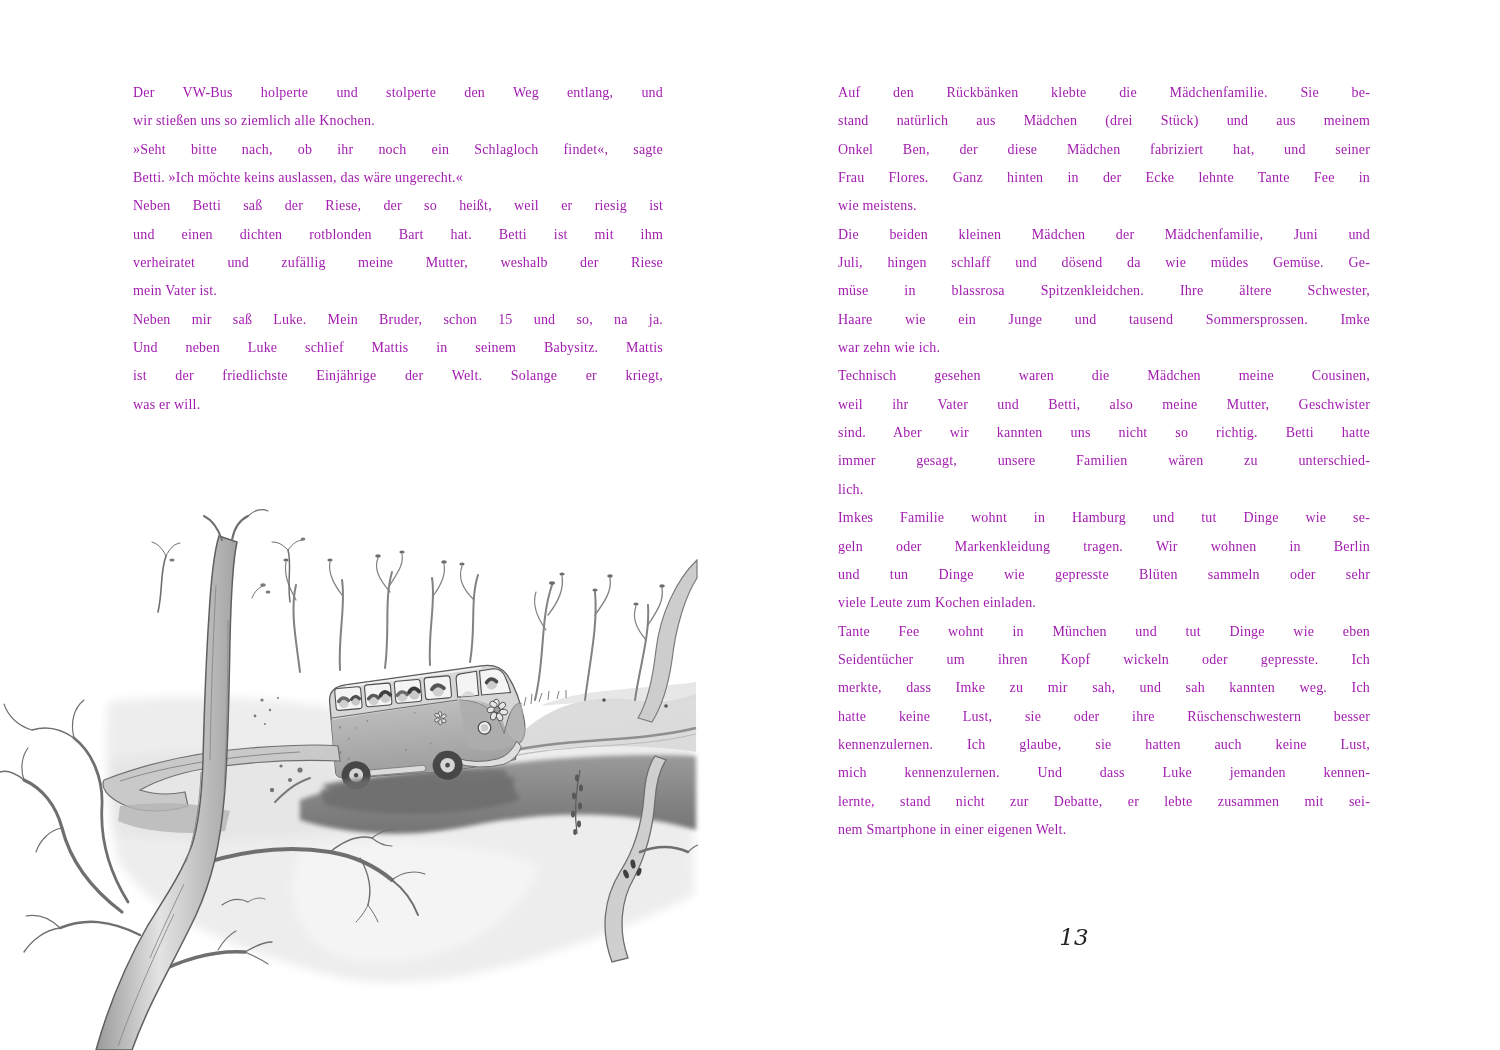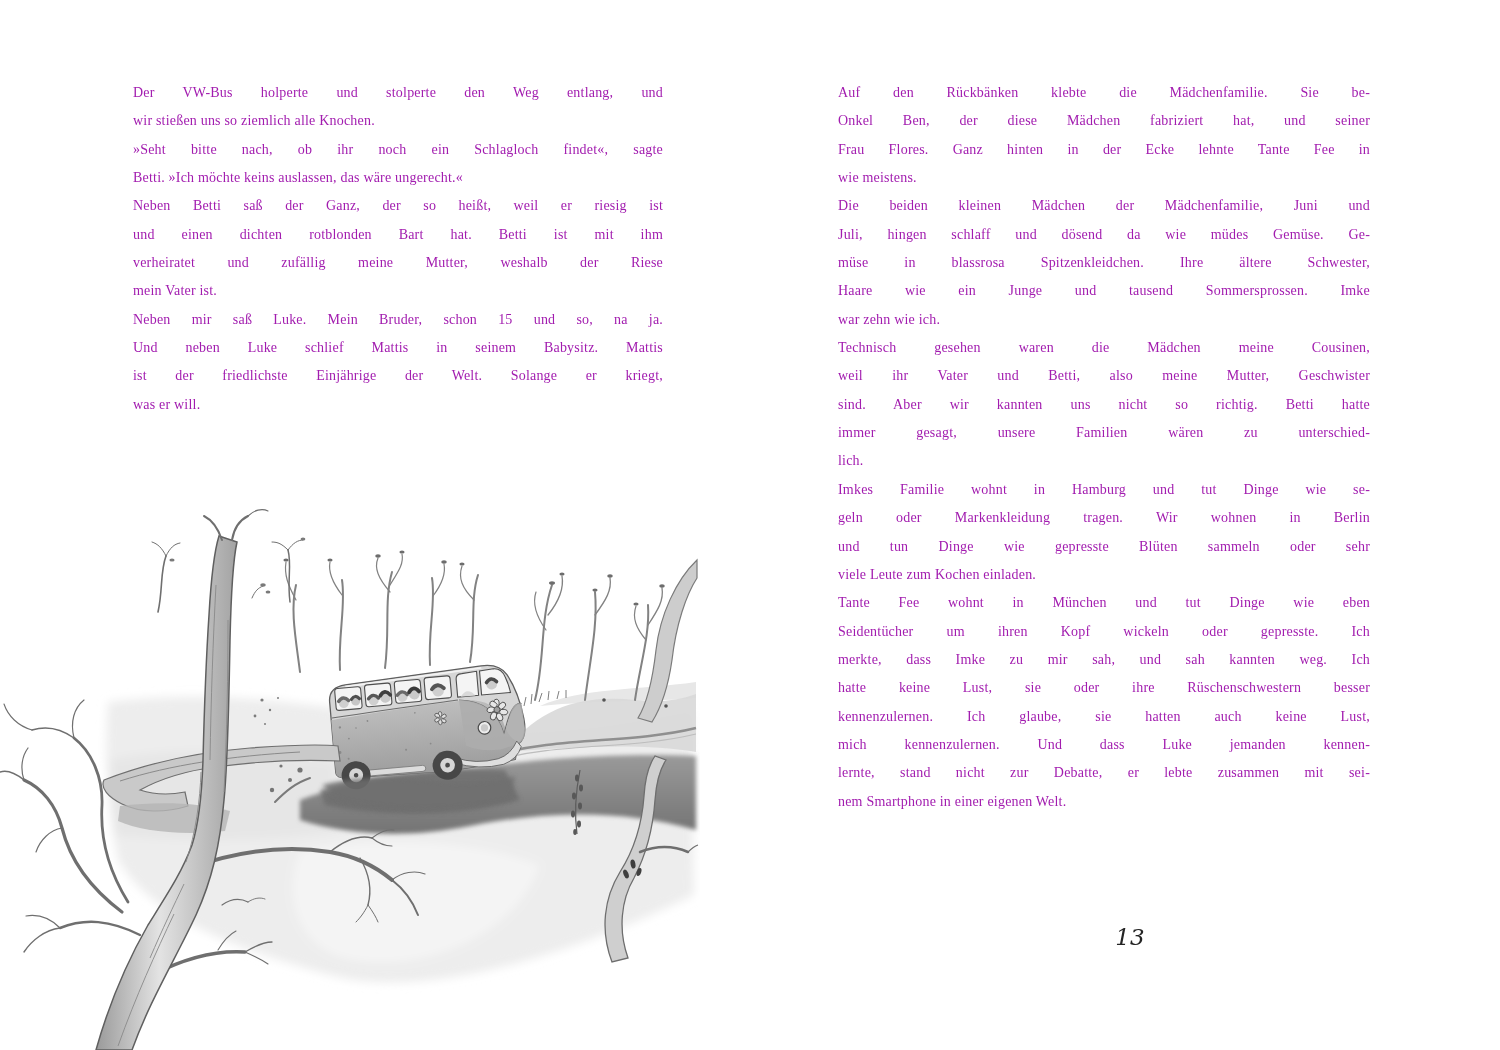--- a/index.html
+++ b/index.html
@@ -25,53 +25,54 @@
     text-align-last:justify;
     height:28.35px;
     overflow:hidden;
     white-space:nowrap;
   }
   .line.para-end{
     text-align-last:left;
   }
   .page-number{
     position:absolute;
-    left:864px;top:924px;width:532px;
+    left:808px;top:924px;width:532px;
     text-align:center;
     font-family:"DejaVu Serif", serif;
     font-style:italic;
     font-size:23px;
     color:#242424;
   }
   #illustration{
     position:absolute;
     left:0;top:485px;
     width:700px;height:565px;
   }
 </style>
 </head>
 <body>
 
 <div id="left-text" class="text-block">
     <div class="line">Der VW-Bus holperte und stolperte den Weg entlang, und</div>
     <div class="line para-end">wir stießen uns so ziemlich alle Knochen.</div>
     <div class="line">»Seht bitte nach, ob ihr noch ein Schlagloch findet«, sagte</div>
     <div class="line para-end">Betti. »Ich möchte keins auslassen, das wäre ungerecht.«</div>
-    <div class="line">Neben Betti saß der Ganz, der so heißt, weil er riesig ist</div>
+    <div class="line">Neben Betti saß der Riese, der so heißt, weil er riesig ist</div>
     <div class="line">und einen dichten rotblonden Bart hat. Betti ist mit ihm</div>
     <div class="line">verheiratet und zufällig meine Mutter, weshalb der Riese</div>
     <div class="line para-end">mein Vater ist.</div>
     <div class="line">Neben mir saß Luke. Mein Bruder, schon 15 und so, na ja.</div>
     <div class="line">Und neben Luke schlief Mattis in seinem Babysitz. Mattis</div>
     <div class="line">ist der friedlichste Einjährige der Welt. Solange er kriegt,</div>
     <div class="line para-end">was er will.</div>
   </div>
 
 <div id="right-text" class="text-block">
     <div class="line">Auf den Rückbänken klebte die Mädchenfamilie. Sie be-</div>
+    <div class="line">stand natürlich aus Mädchen (drei Stück) und aus meinem</div>
     <div class="line">Onkel Ben, der diese Mädchen fabriziert hat, und seiner</div>
     <div class="line">Frau Flores. Ganz hinten in der Ecke lehnte Tante Fee in</div>
     <div class="line para-end">wie meistens.</div>
     <div class="line">Die beiden kleinen Mädchen der Mädchenfamilie, Juni und</div>
     <div class="line">Juli, hingen schlaff und dösend da wie müdes Gemüse. Ge-</div>
     <div class="line">müse in blassrosa Spitzenkleidchen. Ihre ältere Schwester,</div>
     <div class="line">Haare wie ein Junge und tausend Sommersprossen. Imke</div>
     <div class="line para-end">war zehn wie ich.</div>
     <div class="line">Technisch gesehen waren die Mädchen meine Cousinen,</div>
     <div class="line">weil ihr Vater und Betti, also meine Mutter, Geschwister</div>

